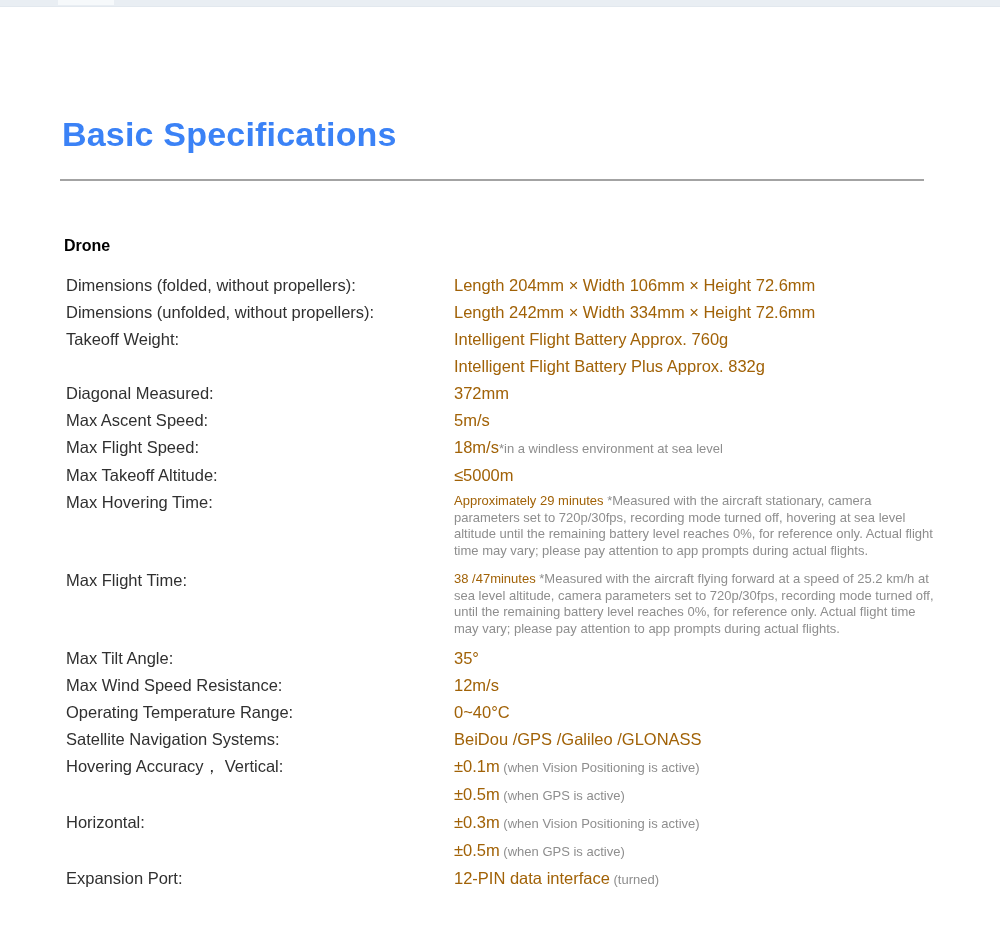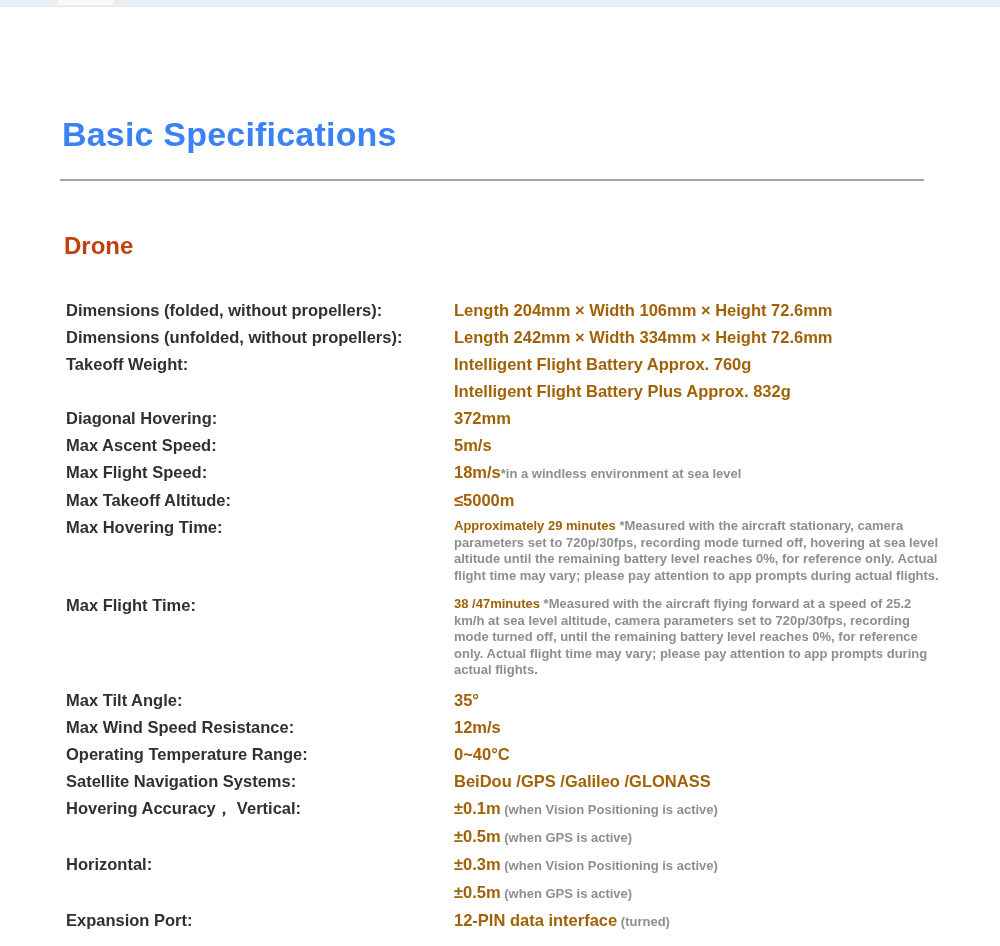--- a/index.html
+++ b/index.html
@@ -46,28 +46,27 @@
   }
   .rule {
     height: 2px;
     background: #a3a3a3;
     width: 864px;
     margin: 23px 0 0 0;
     border: none;
   }
   .section-title {
     margin: 49px 0 0 4px;
-    font-size: 24px;
+    font-size: 16px;
     line-height: 32px;
     font-weight: 700;
-    color: #c2410c;
+    color: #000000;
   }
   .spec-table {
-    margin-top: 35px;
-    font-weight: bold;
+    margin-top: 10px;
   }
   .spec-row {
     display: flex;
     font-size: 16.5px;
   }
   .spec-label {
     flex: 0 0 394px;
     width: 394px;
     line-height: 27px;
     padding-left: 6px;
@@ -122,21 +121,21 @@
         </div>
       </div>
       <div class="spec-row">
         <div class="spec-label">Takeoff Weight:</div>
         <div class="spec-value">
           <div class="vline"><span class="vmain">Intelligent Flight Battery Approx. 760g</span></div>
           <div class="vline"><span class="vmain">Intelligent Flight Battery Plus Approx. 832g</span></div>
         </div>
       </div>
       <div class="spec-row">
-        <div class="spec-label">Diagonal Hovering:</div>
+        <div class="spec-label">Diagonal Measured:</div>
         <div class="spec-value">
           <div class="vline"><span class="vmain">372mm</span></div>
         </div>
       </div>
       <div class="spec-row">
         <div class="spec-label">Max Ascent Speed:</div>
         <div class="spec-value">
           <div class="vline"><span class="vmain">5m/s</span></div>
         </div>
       </div>

